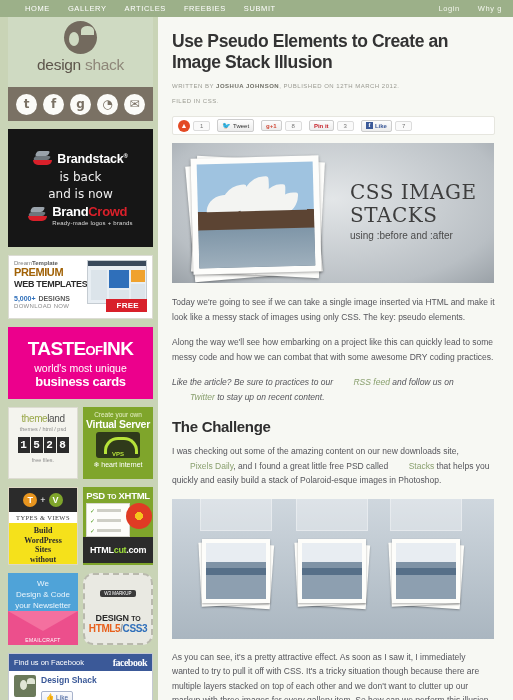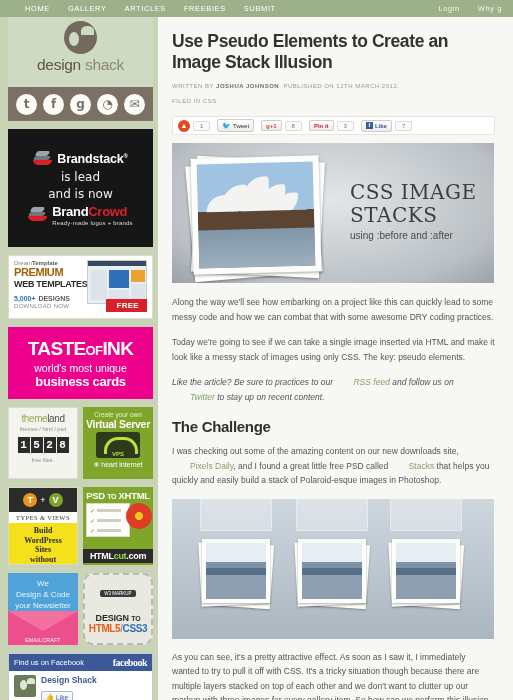--- a/index.html
+++ b/index.html
@@ -185,21 +185,21 @@
   .ty-yellow div { font-size: 8px; font-weight: bold; color: #2b2b2b; line-height: 9.5px; font-family: "Liberation Serif", serif;}
 
   .ad-psd { height: 78px; background: #7fa52b; padding: 3px; position: relative; overflow:hidden;}
   .psd-1 { color: #ffffff; font-size: 9.5px; font-weight: bold; text-align:center; letter-spacing:-.3px;}
   .psd-1 .to { font-size: 7px; }
   .psd-paper { margin-top: 2px; width: 44px; height: 34px; background: #fdfdfa; border:1px solid #d9d9cf;}
   .psd-line { display:flex; align-items:center; gap:2px; margin: 3px 0 0 3px;}
   .psd-check { color: #4f9b1d; font-size: 6px; }
   .psd-bar { width: 24px; height: 3px; background: #cfcfc6; }
   .psd-flower { position:absolute; right: 1px; top: 16px; width: 26px; height: 26px; border-radius: 50%; background: radial-gradient(circle at 50% 50%, #f6c51c 0 22%, #e03b24 23% 100%); }
-  .psd-url { position: absolute; left: 0; right: 0; bottom: 2px; background: #2b2b2b; color: #fff; font-size: 9px; font-weight: bold; text-align:center; padding: 2px 0; letter-spacing: -.3px;}
+  .psd-url { position: absolute; left: 0; right: 0; bottom: 2px; background: #2b2b2b; color: #fff; font-size: 9px; font-weight: bold; text-align:center; padding: 8px 0; letter-spacing: -.3px;}
   .psd-url .cut { color: #9ede3a; }
 
   .ad-news { height: 72px; position: relative; overflow:hidden; }
   .nw-top { height: 40px; background: #4fa3d8; color: #eaf5fc; font-size: 8px; text-align:center; padding-top:5px; line-height:11px;}
   .nw-env {
     position: absolute; left: 0; bottom: 0; width: 70px; height: 34px;
     background: #ec4f8c;
   }
   .nw-env::before{
     content:""; position:absolute; left:0; top:0; width:0; height:0;
@@ -370,21 +370,21 @@
 
     <div class="ad ad-brandstack">
       <div class="bs-row">
         <div class="bs-swoosh">
             <i class="g1"></i>
             <i class="g2"></i>
             <i class="r1"></i>
           </div>
         <div class="bs-title"><span>Brandstack</span><sup>®</sup></div>
       </div>
-      <div class="bs-hand">is lead</div>
+      <div class="bs-hand">is back</div>
       <div class="bs-hand">and is now</div>
       <div class="bs-row">
         <div class="bs-swoosh">
             <i class="g1"></i>
             <i class="g2"></i>
             <i class="r1"></i>
           </div>
         <div>
           <div class="bc-title"><span class="b">Brand</span><span class="c">Crowd</span></div>
           <div class="bc-sub">Ready-made logos + brands</div>
@@ -564,22 +564,22 @@
             <span class="water"></span>
         </div>
       </div>
       <div class="hero-txt">
         <div class="hero-t1">CSS IMAGE</div>
         <div class="hero-t1">STACKS</div>
         <div class="hero-t2">using :before and :after</div>
       </div>
     </div>
 
+    <p class="body">Today we're going to see if we can take a single image inserted via HTML and make it look like a messy stack of images using only CSS. The key: pseudo elements.</p>
     <p class="body">Along the way we'll see how embarking on a project like this can quickly lead to some messy code and how we can combat that with some awesome DRY coding practices.</p>
-    <p class="body">Today we're going to see if we can take a single image inserted via HTML and make it look like a messy stack of images using only CSS. The key: pseudo elements.</p>
 
     <p class="body ital"><span>Like the article? Be sure to practices to our </span><a>RSS feed</a><span> and follow us on </span><a>Twitter</a><span> to stay up on recent content.</span></p>
 
     <h2 class="sub">The Challenge</h2>
 
     <p class="body"><span>I was checking out some of the amazing content on our new downloads site, </span><a>Pixels Daily</a><span>, and I found a great little free PSD called </span><a>Stacks</a><span> that helps you quickly and easily build a stack of Polaroid-esque images in Photoshop.</span></p>
 
     <div class="fig2">
       <div class="ghost g1"></div>
       <div class="ghost g2"></div>

